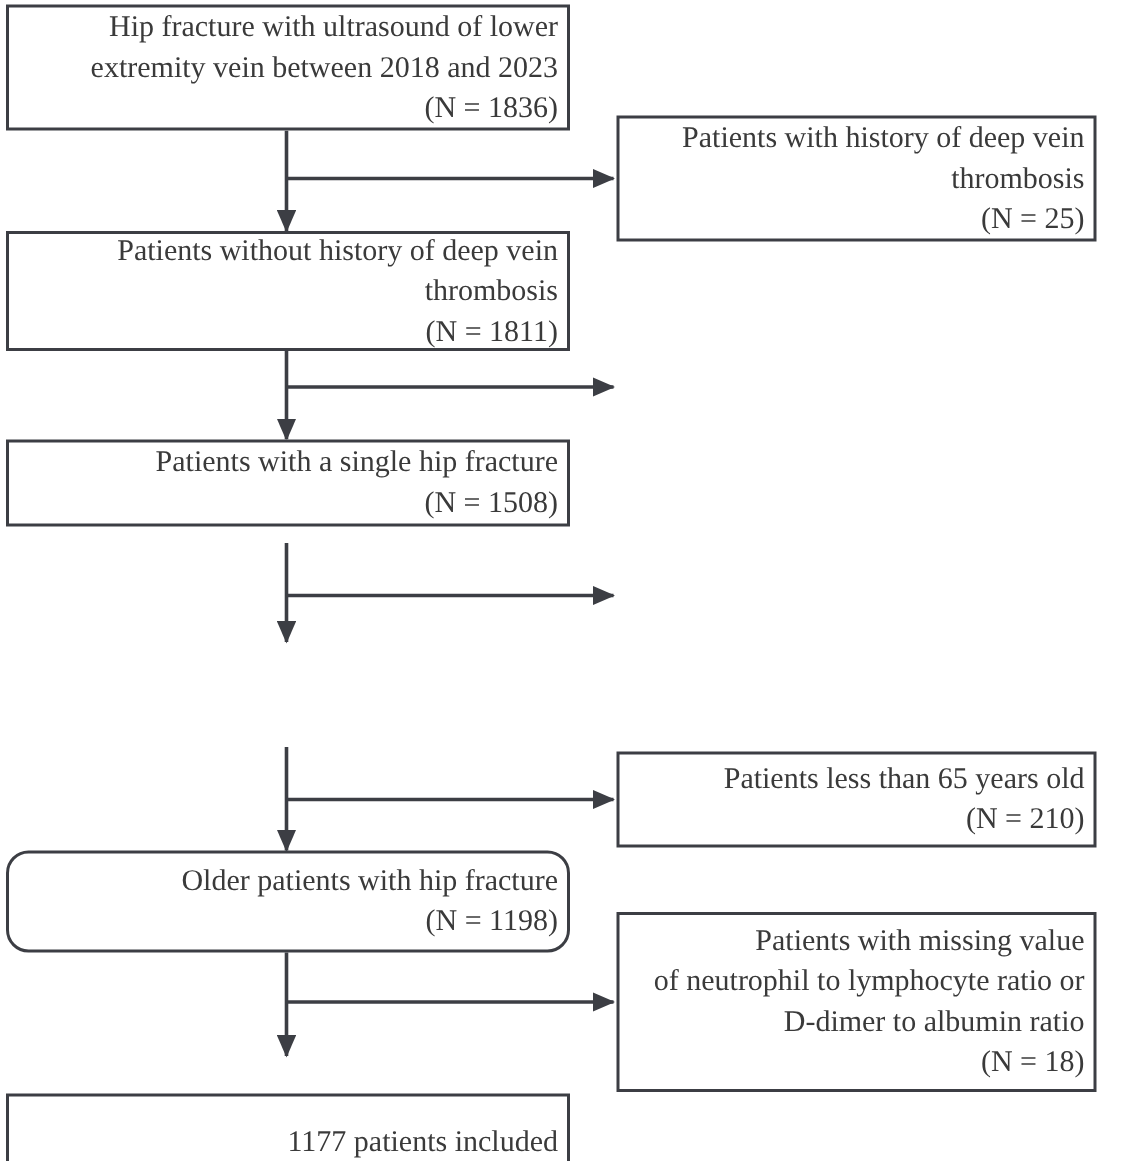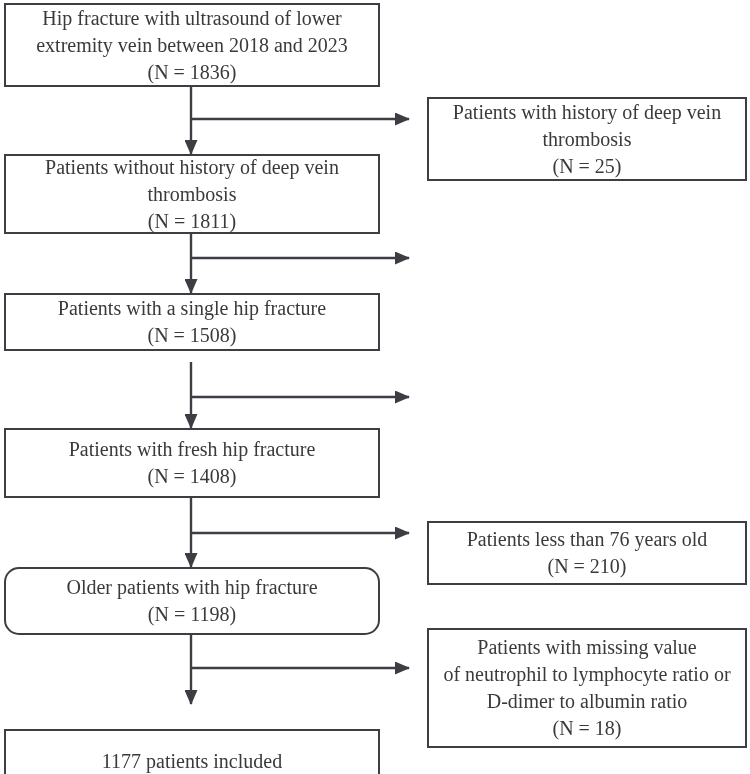--- a/index.html
+++ b/index.html
@@ -24,32 +24,32 @@
     pointer-events: none;
   }
   .box {
     position: absolute;
     box-sizing: border-box;
     border: 2px solid #3c3e44;
     background: #ffffff;
     display: flex;
     align-items: center;
     justify-content: center;
-    text-align: center;
+    text-align: right;
   }
   .box-text {
     white-space: pre-line;
     font-size: 20px;
     line-height: 27px;
     color: #3a3a3a;
     width: 100%;
     padding: 0 6px;
   }
   .main-box  { left: 4px;   width: 376px; }
-  .excl-box  { left: 427px; width: 320px; margin-top: 20px; }
+  .excl-box  { left: 411px; width: 320px; }
 </style>
 </head>
 <body>
 
 <div class="canvas">
 
   <svg class="arrow-layer" width="750" height="774" viewBox="0 0 750 774" xmlns="http://www.w3.org/2000/svg">
     <defs>
       <marker id="arrowhead" markerUnits="userSpaceOnUse" markerWidth="15" markerHeight="13" refX="14" refY="6.5" orient="auto">
         <path d="M0,0 L15,6.5 L0,13 Z" fill="#3c3e44"></path>
@@ -76,39 +76,35 @@
   </div>
   <div class="box main-box" style="top:154px;height:80px;">
     <span class="box-text">Patients without history of deep vein
 thrombosis
 (N = 1811)</span>
   </div>
   <div class="box main-box" style="top:293px;height:58px;">
     <span class="box-text">Patients with a single hip fracture
 (N = 1508)</span>
   </div>
-  <div class="box main-box" style="top:428px;height:70px;">
-    <span class="box-text">Patients with fresh hip fracture
-(N = 1408)</span>
-  </div>
   <div class="box main-box" style="top:567px;height:68px;border-radius:15px;">
     <span class="box-text">Older patients with hip fracture
 (N = 1198)</span>
   </div>
   <div class="box main-box" style="top:704px;height:65px;margin-top:25px;">
     <span class="box-text">1177 patients included</span>
   </div>
 
   <div class="box excl-box" style="top:77px;height:84px;">
     <span class="box-text">Patients with history of deep vein
 thrombosis
 (N = 25)</span>
   </div>
   <div class="box excl-box" style="top:501px;height:64px;">
-    <span class="box-text">Patients less than 76 years old
+    <span class="box-text">Patients less than 65 years old
 (N = 210)</span>
   </div>
   <div class="box excl-box" style="top:608px;height:120px;">
     <span class="box-text">Patients with missing value
 of neutrophil to lymphocyte ratio or
 D-dimer to albumin ratio
 (N = 18)</span>
   </div>
 
 </div>

